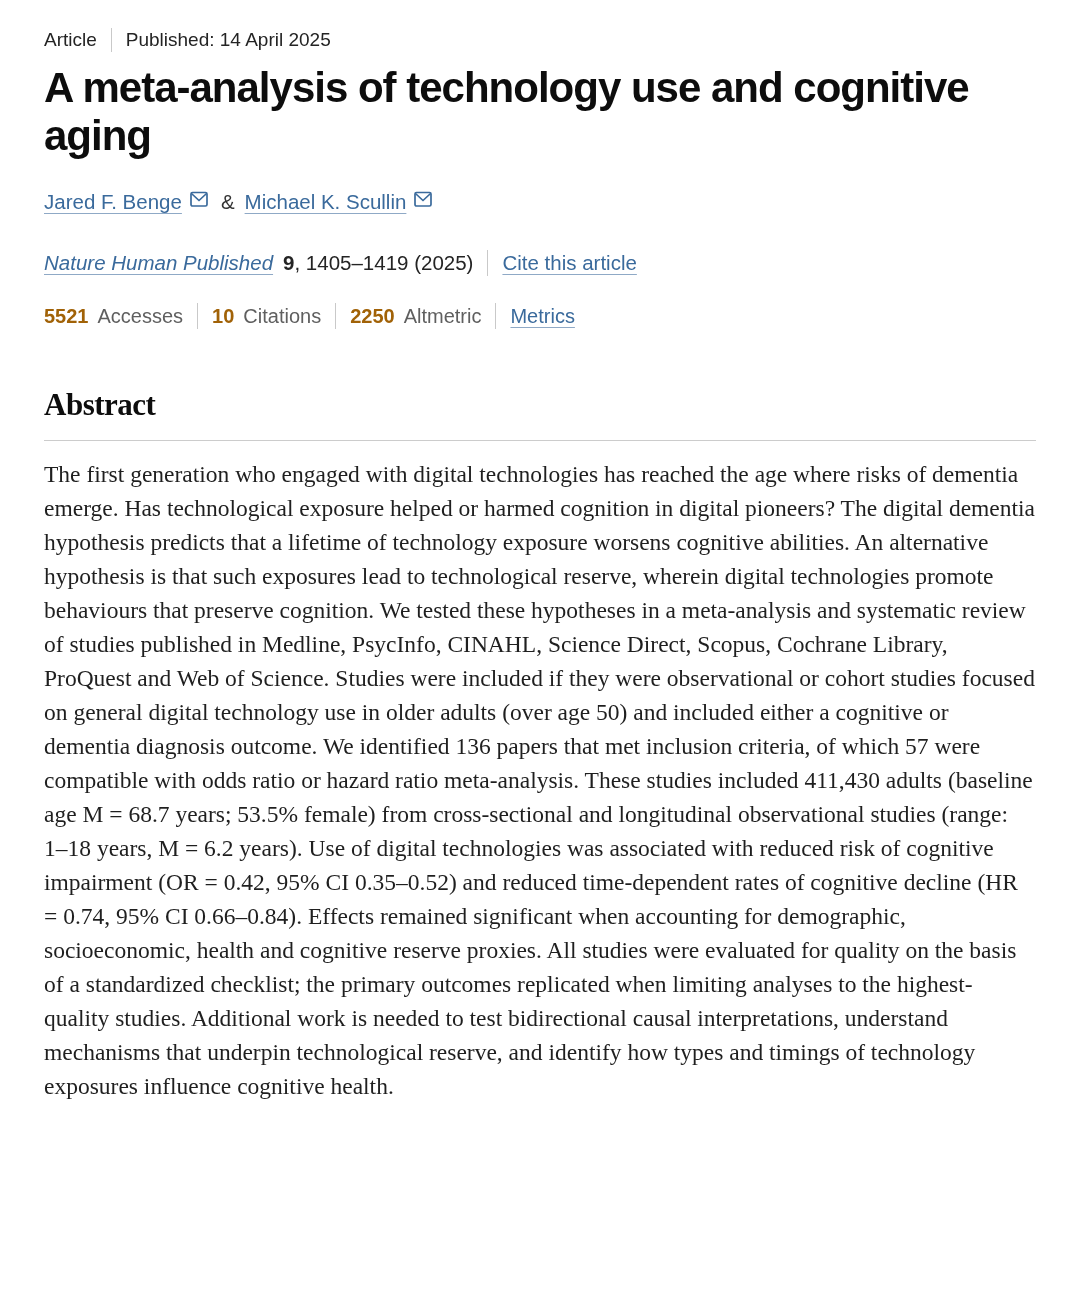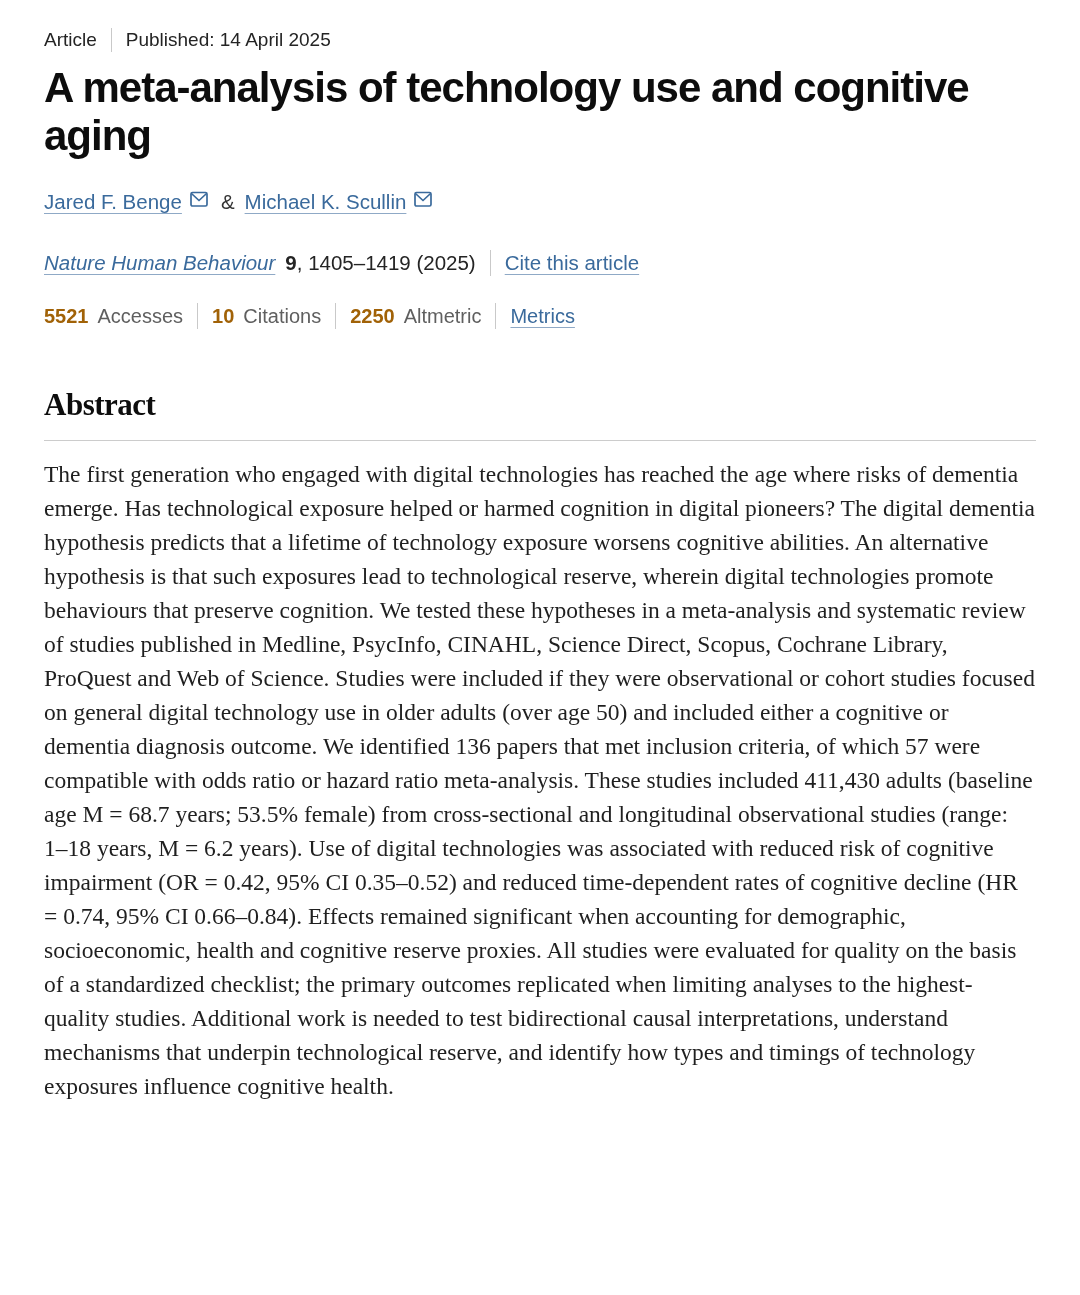--- a/index.html
+++ b/index.html
@@ -143,21 +143,21 @@
     <a class="link">Michael K. Scullin</a>
     <span class="mail-icon">
       <svg width="20" height="20" viewBox="0 0 20 20" fill="none" stroke="#3a6a9c" stroke-width="1.7" stroke-linecap="round" stroke-linejoin="round">
         <rect x="2" y="3.5" width="16" height="13.5" rx="1.5"></rect>
         <path d="M3 5 L10 11.5 L17 5"></path>
       </svg>
     </span>
   </div>
 
   <div class="citation">
-    <a class="link journal">Nature Human Behaviour</a>
+    <a class="link journal">Nature Human Published</a>
     <span class="vol">9</span>
     <span>, 1405–1419 (2025)</span>
     <span class="vdiv vdiv-short"></span>
     <a class="link">Cite this article</a>
   </div>
 
   <div class="metrics">
     <span class="metric-value">5521</span>
     <span class="metric-label">Accesses</span>
     <span class="vdiv vdiv-short"></span>

